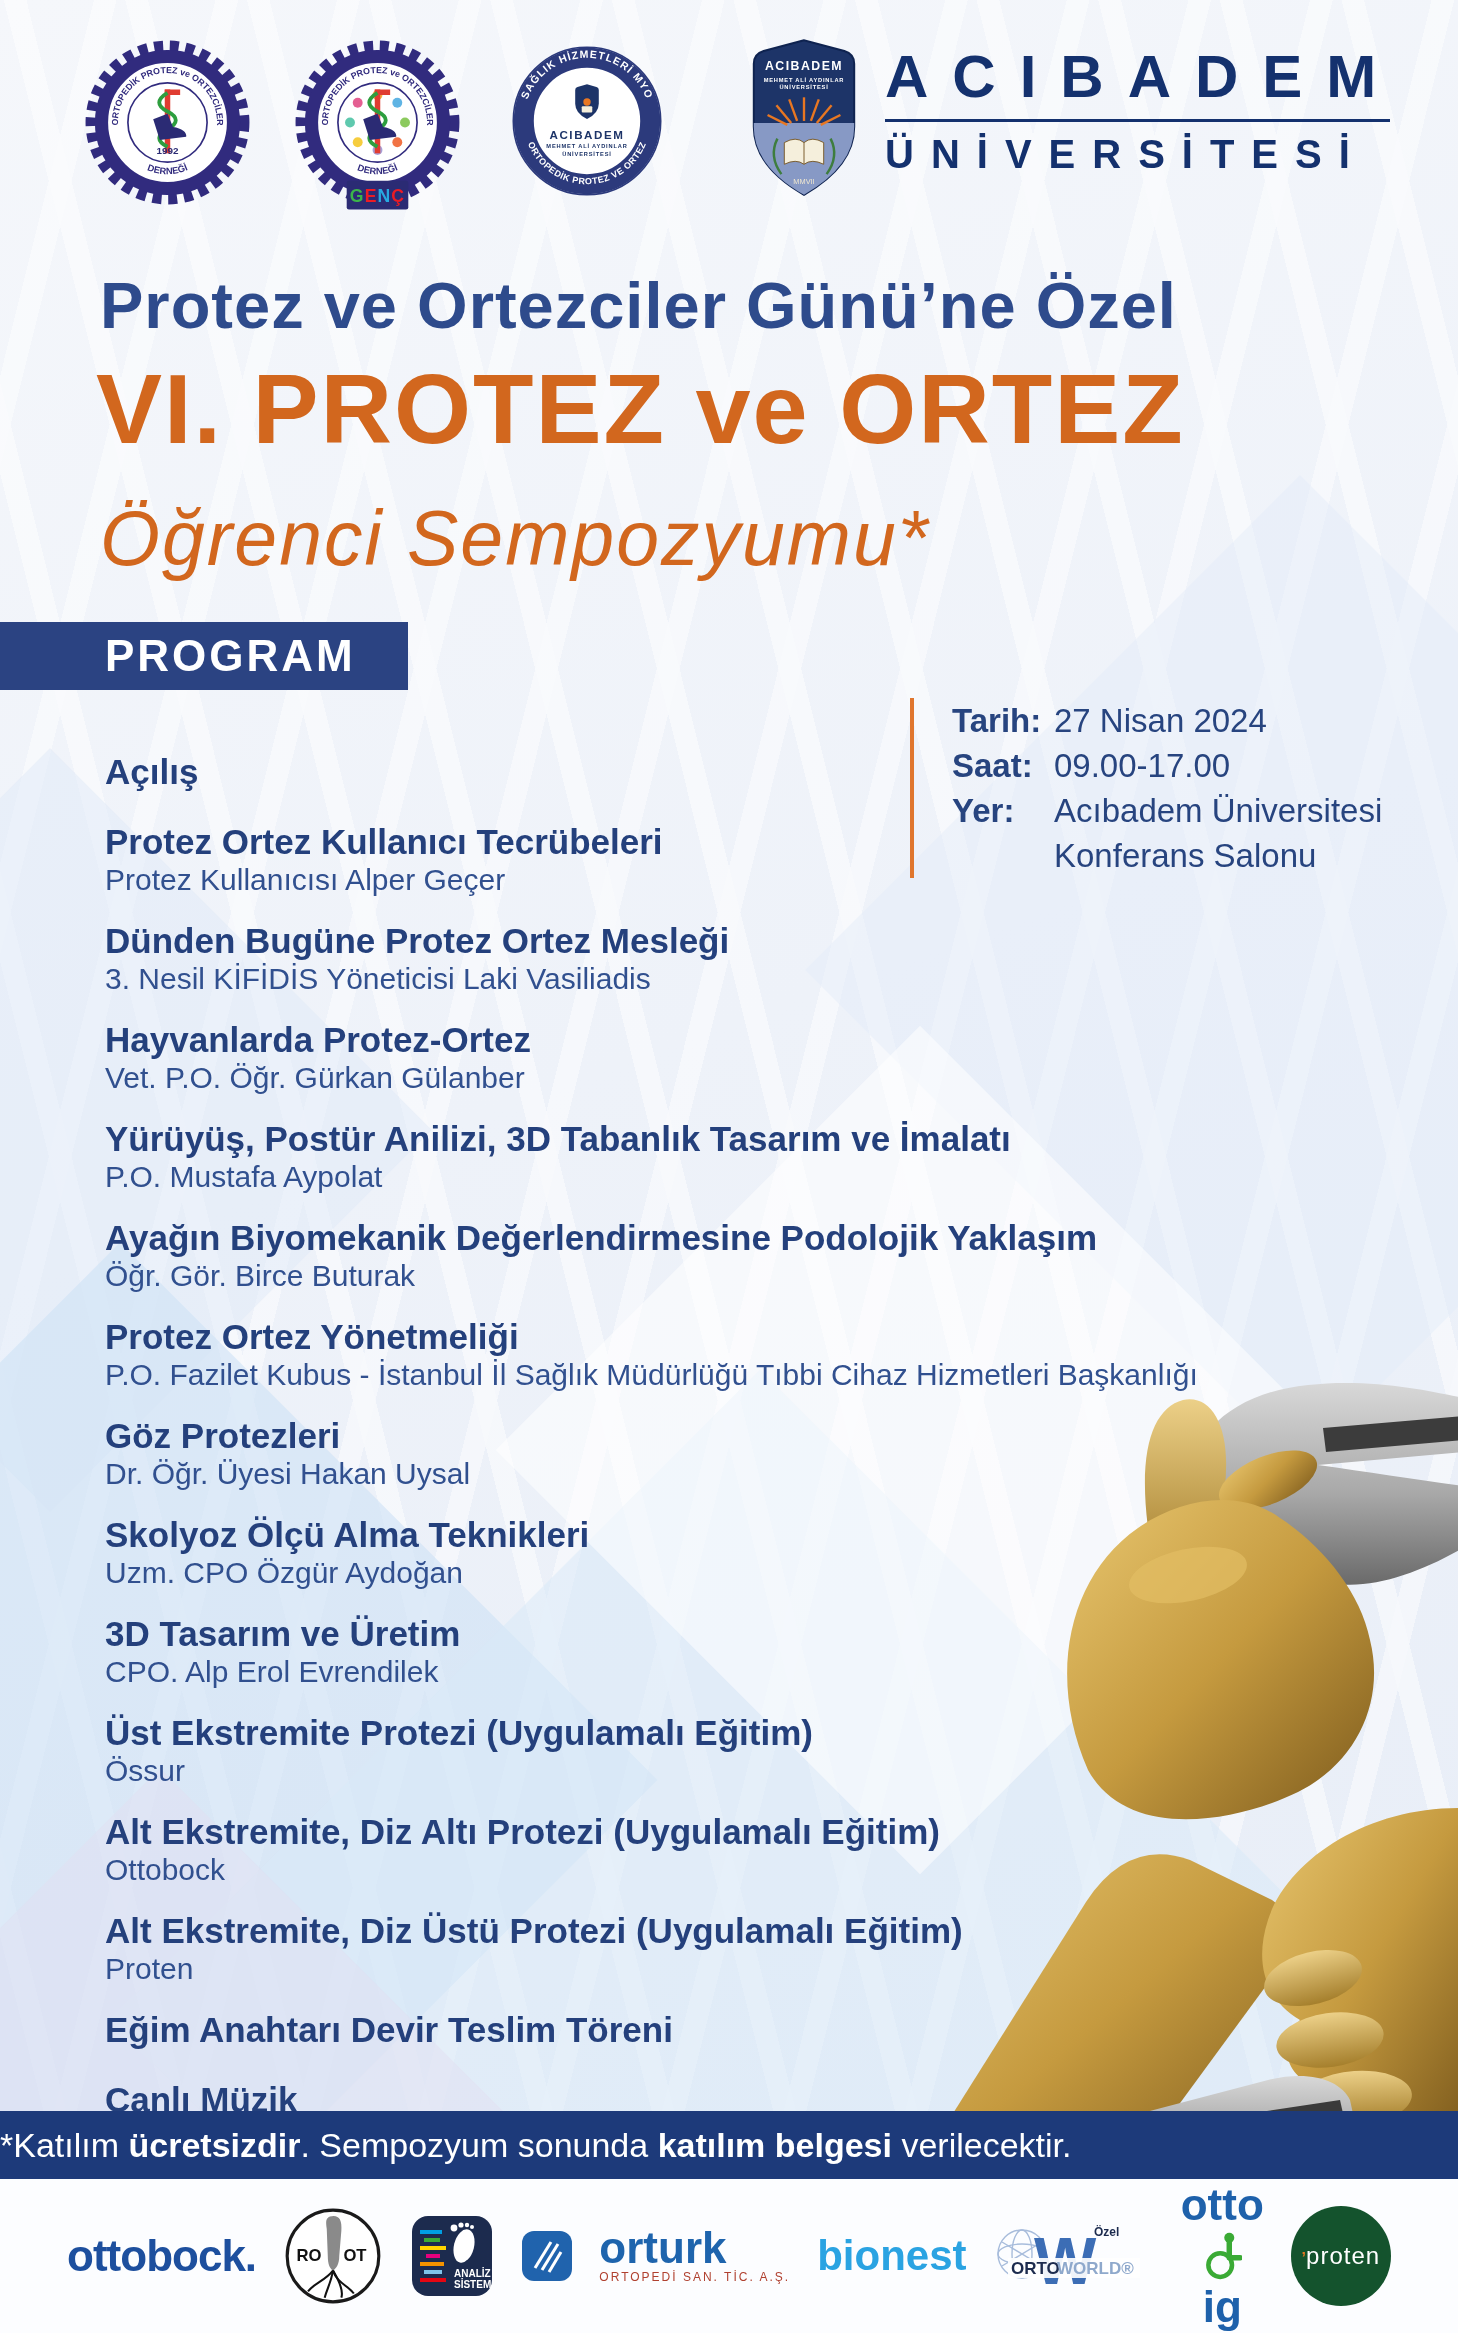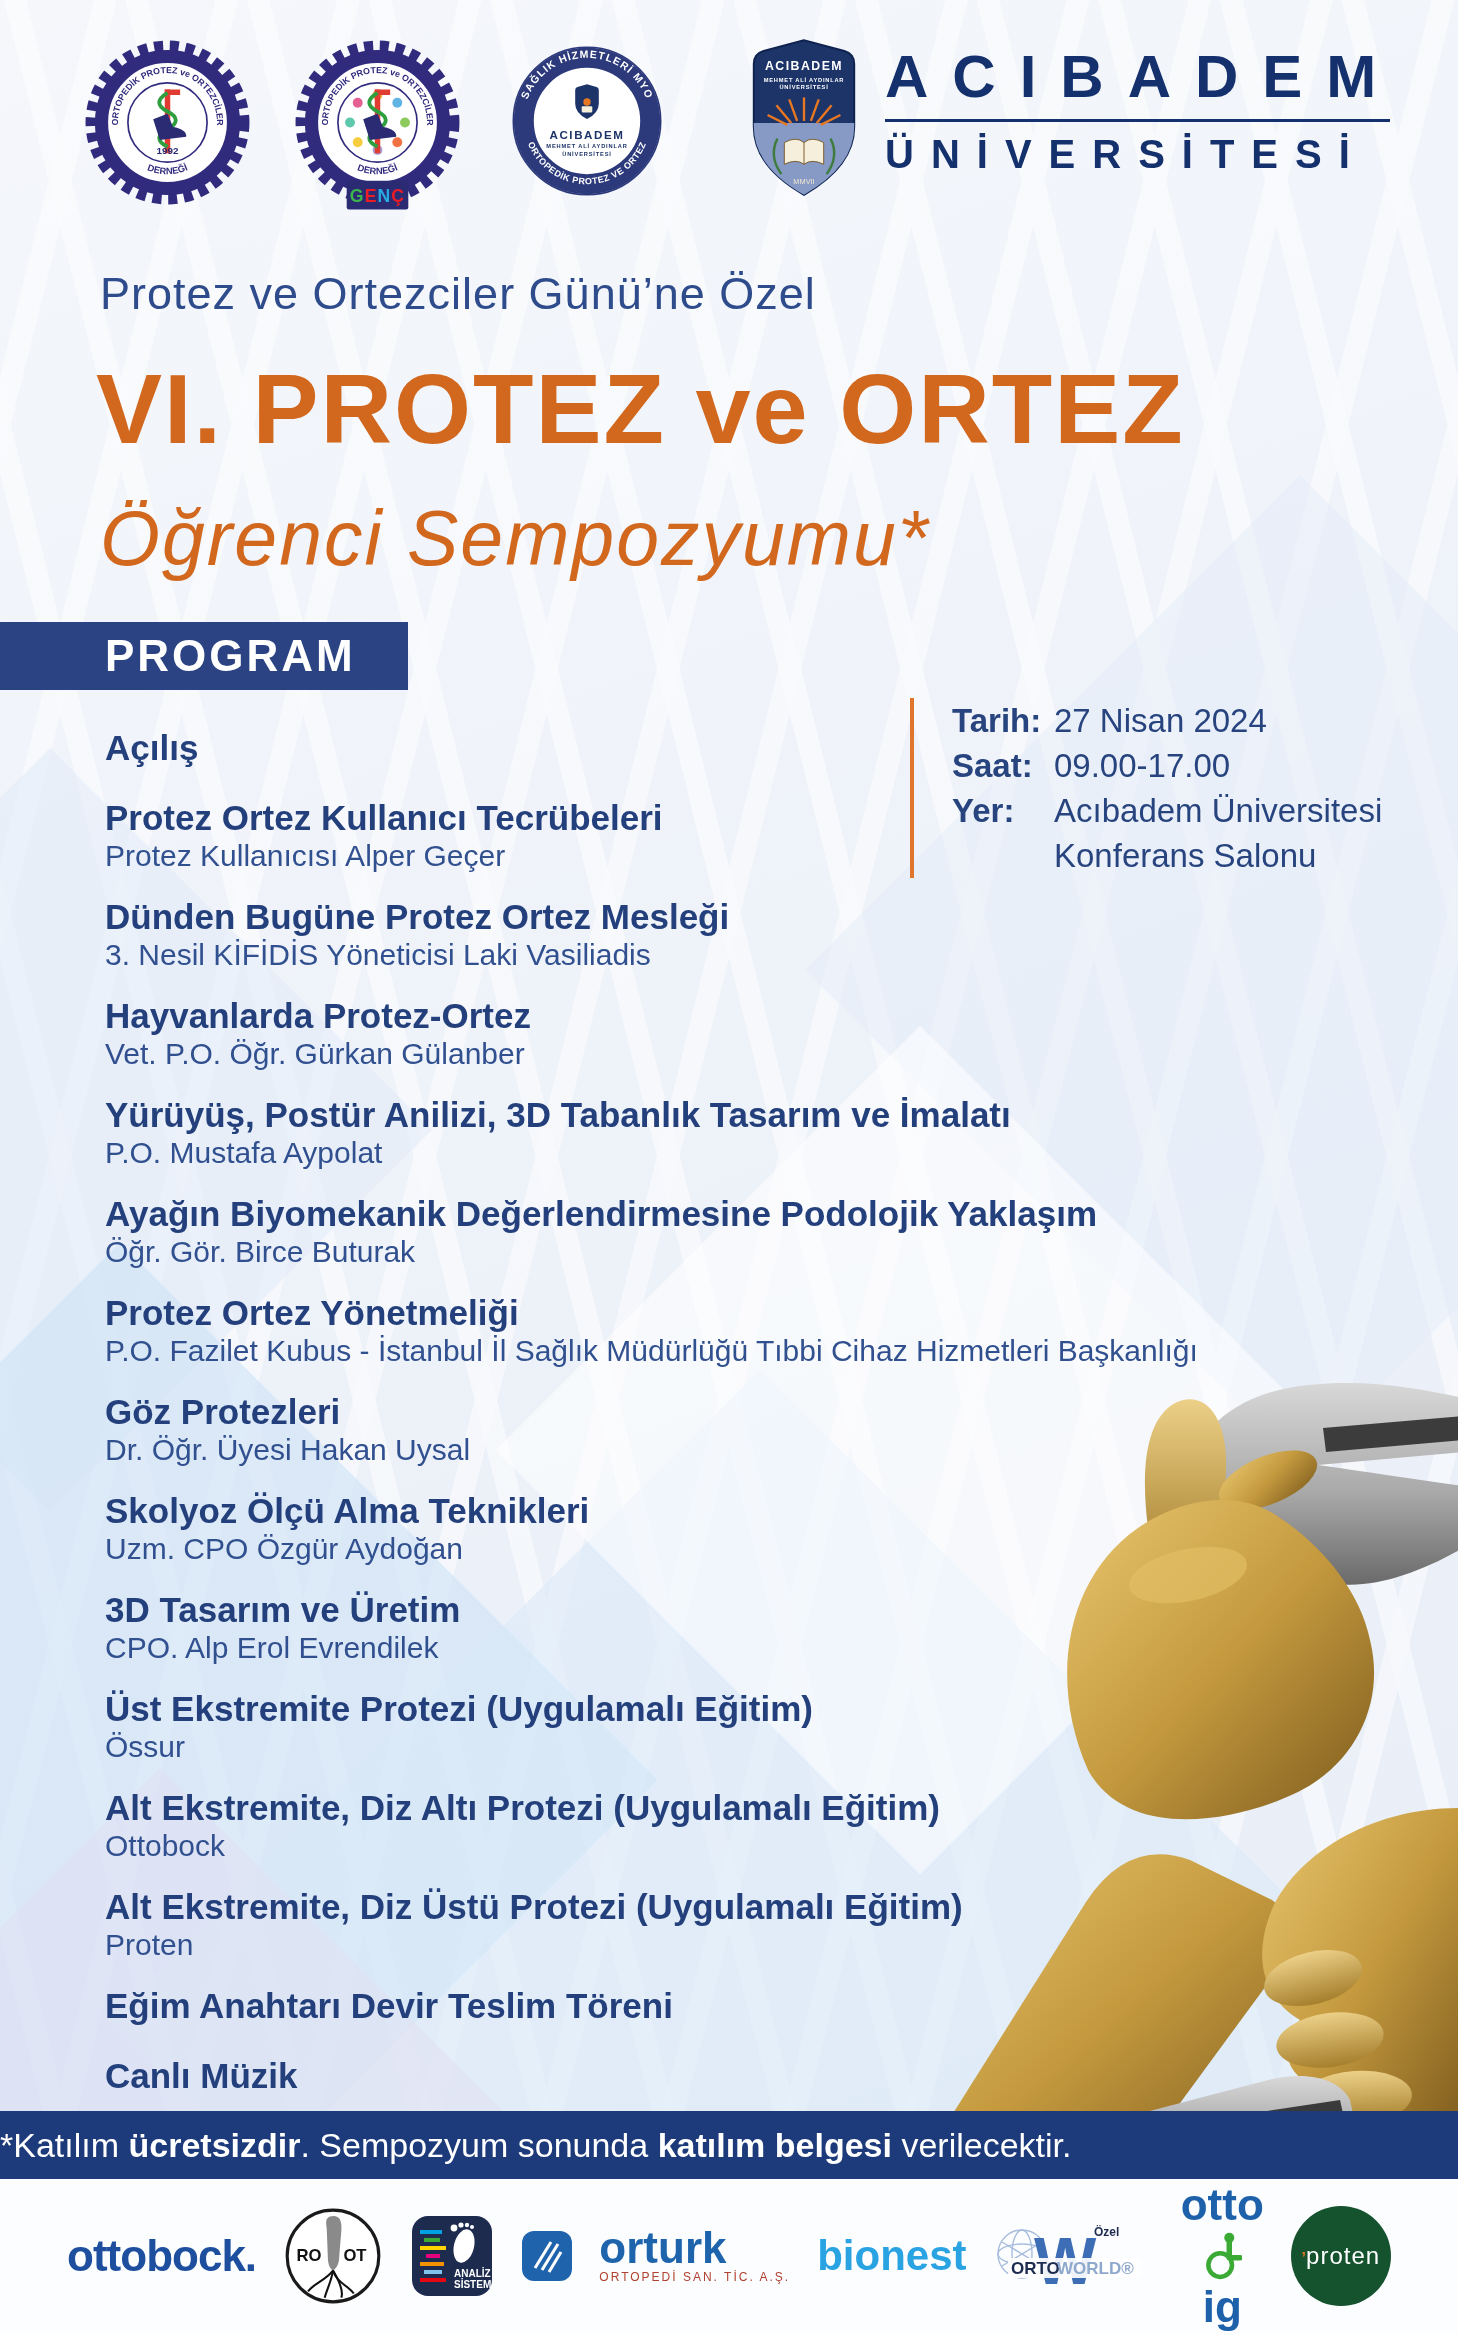--- a/index.html
+++ b/index.html
@@ -18,31 +18,31 @@
   .d4{left:620px;top:1150px;width:600px;height:600px;background:#ffffff;opacity:.55;}
   .d5{left:-220px;top:860px;width:540px;height:540px;background:#dfeaf7;opacity:.5;}
   .d6{left:950px;top:620px;width:700px;height:700px;background:#e3ecf8;opacity:.45;}
   
   .logo-badge{position:absolute;z-index:3;}
   .wordmark{position:absolute;left:885px;top:42px;z-index:3;color:#14316e;width:512px;}
   .wm1{font-size:60px;font-weight:700;letter-spacing:24px;white-space:nowrap;}
   .wm-rule{height:3px;background:#14316e;width:505px;margin:8px 0 10px;}
   .wm2{font-size:40px;font-weight:700;letter-spacing:17px;white-space:nowrap;}
   
-  .title1{position:absolute;left:100px;top:268px;z-index:3;font-size:45px;font-weight:400;
+  .title1{position:absolute;left:100px;top:268px;z-index:3;font-size:65px;font-weight:700;
           letter-spacing:1px;color:#2e4b8c;white-space:nowrap;}
   .title2{position:absolute;left:96px;top:352px;z-index:3;font-size:99px;font-weight:800;
           letter-spacing:2px;color:#d2671e;white-space:nowrap;}
   .title3{position:absolute;left:100px;top:494px;z-index:3;font-size:77px;font-style:italic;
           font-weight:500;letter-spacing:2px;color:#d2671e;white-space:nowrap;}
   
   .program-label{position:absolute;left:0;top:622px;width:408px;height:68px;background:#2b4382;
           z-index:3;color:#fff;font-size:44px;font-weight:800;letter-spacing:3px;
           line-height:68px;padding-left:105px;box-sizing:border-box;}
-  .program-list{position:absolute;left:105px;top:728px;width:1250px;z-index:3;}
+  .program-list{position:absolute;left:105px;top:752px;width:1250px;z-index:3;}
   .p-item{margin-bottom:24px;}
   .p-item.no-sub{margin-bottom:30px;}
   .p-title{font-size:35px;font-weight:700;color:#24407c;line-height:40px;white-space:nowrap;}
   .p-sub{font-size:30px;color:#31508f;line-height:35px;white-space:nowrap;}
   
   .event-info{position:absolute;left:910px;top:698px;z-index:4;border-left:4px solid #e0762e;
           padding-left:38px;color:#27447f;font-size:33px;line-height:45px;}
   .ei-row{display:flex;}
   .ei-label{width:102px;font-weight:700;flex:none;}
   

